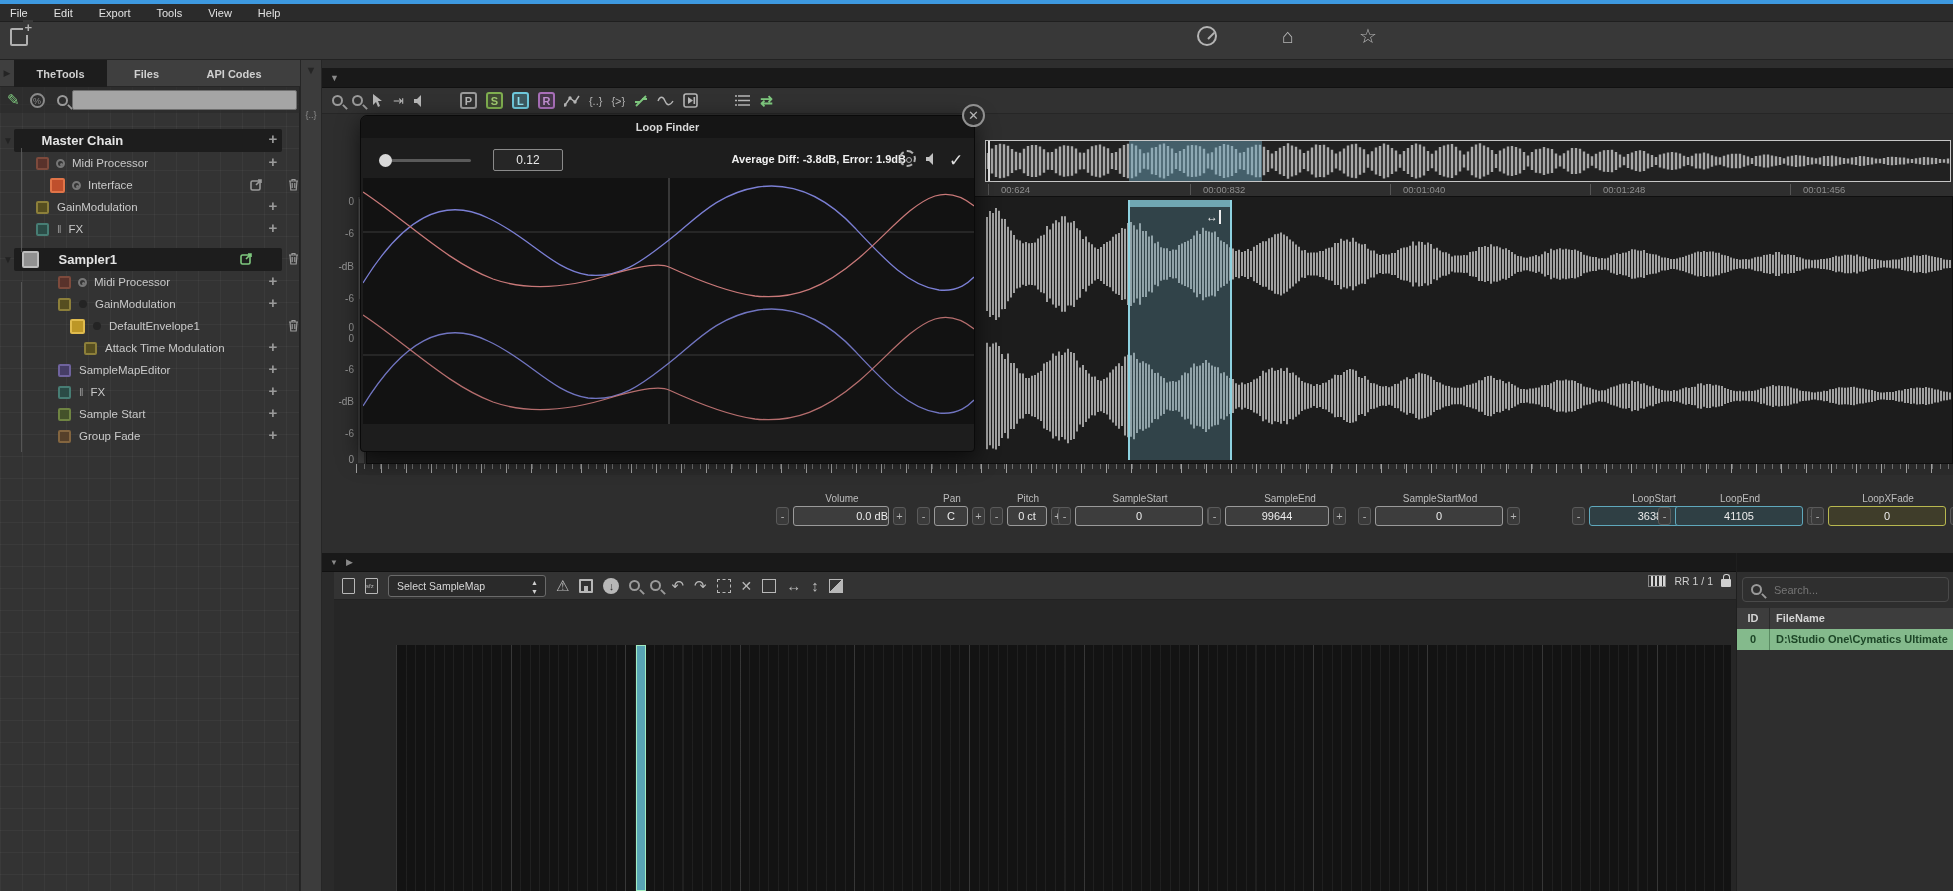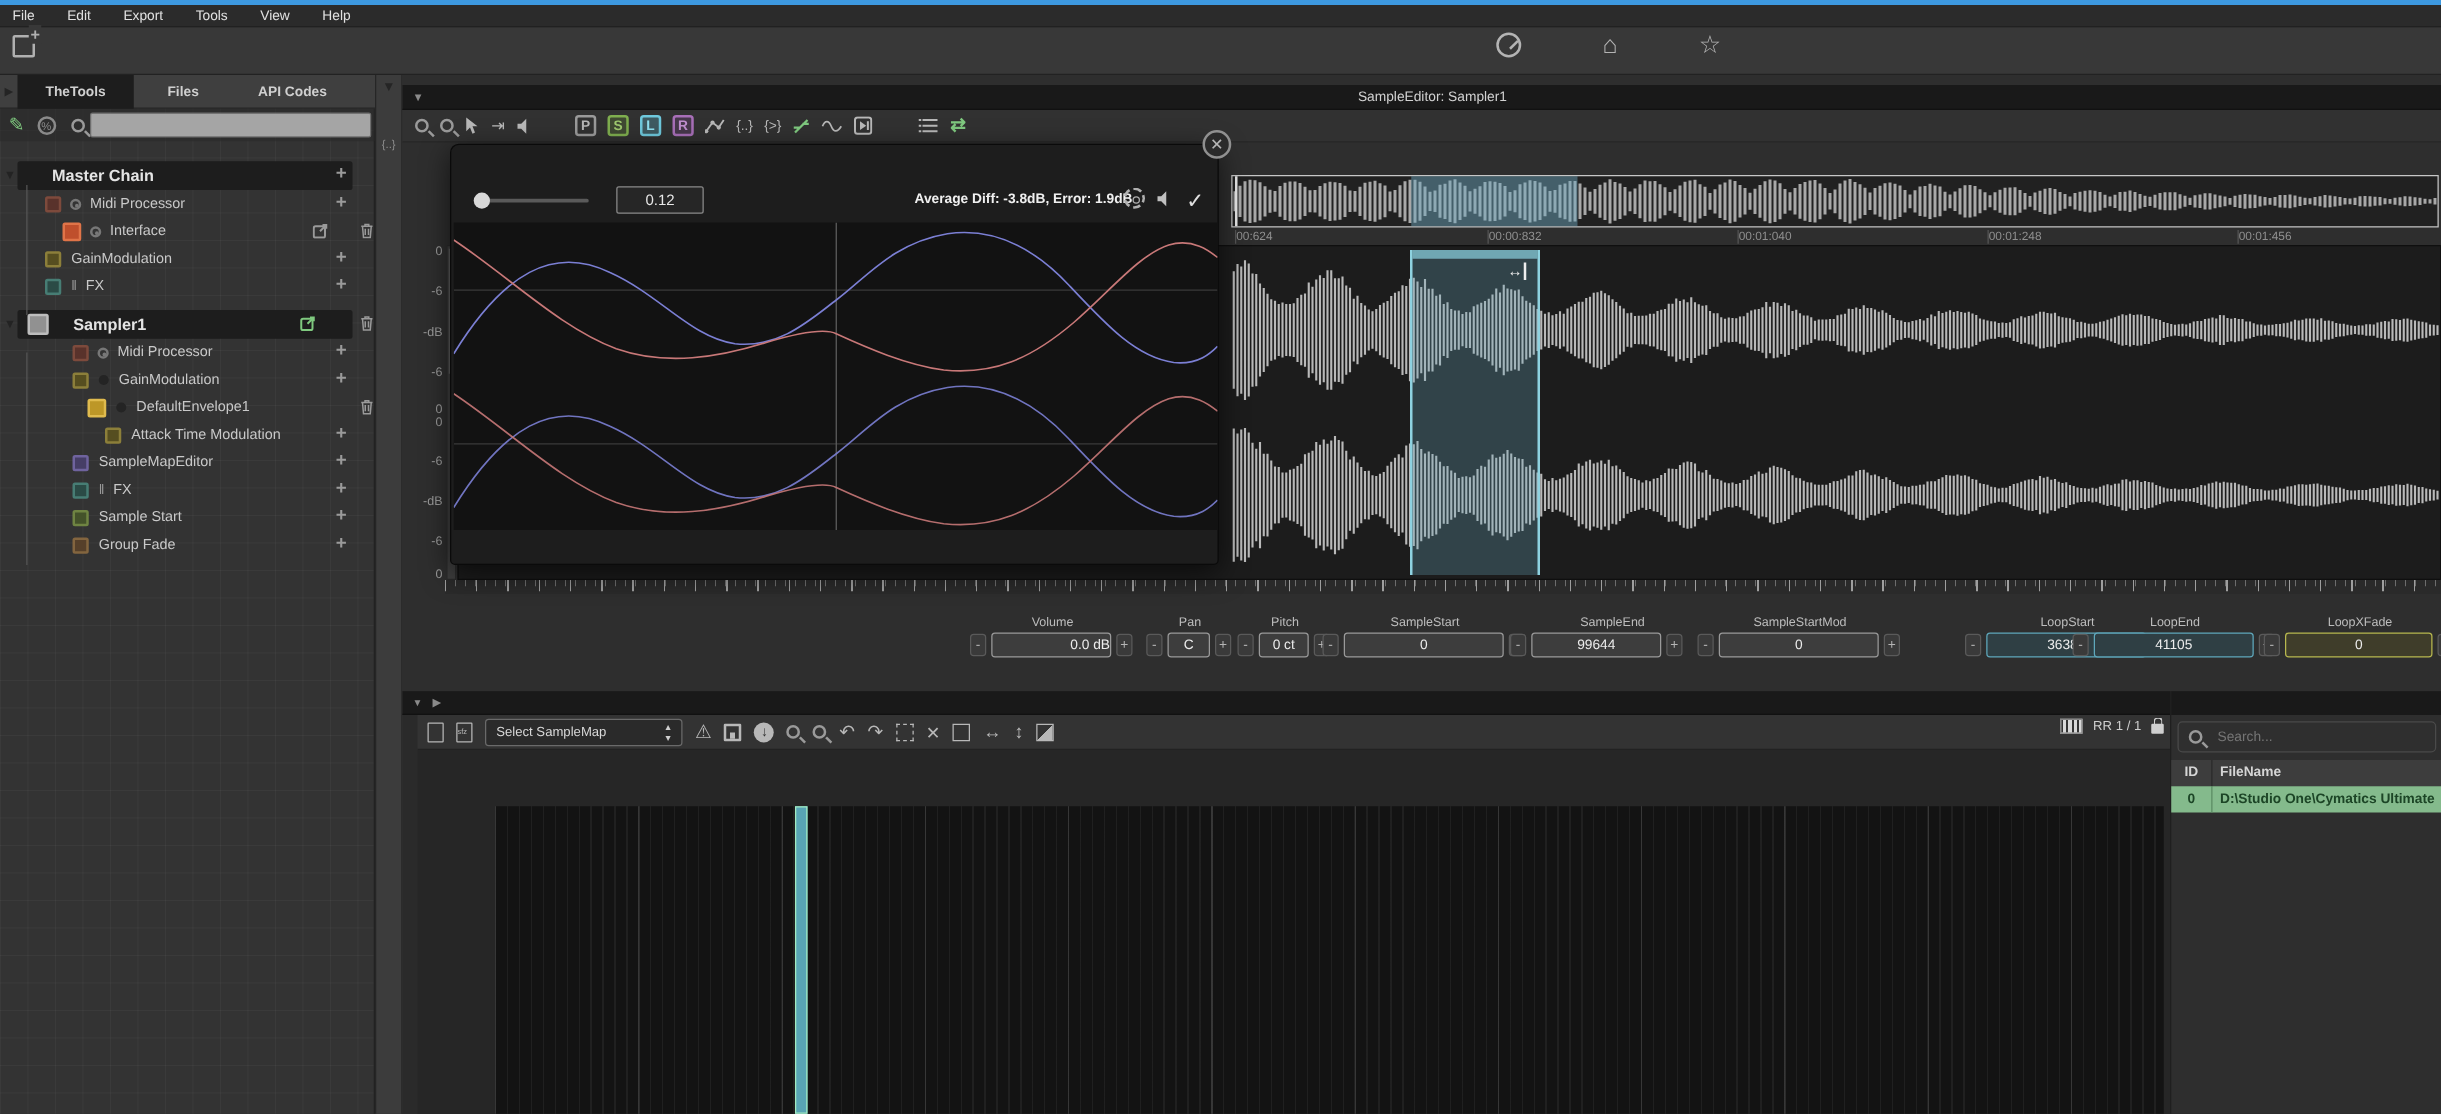--- a/index.html
+++ b/index.html
@@ -69,21 +69,21 @@
   #dbscale { left:330px; top:196px; width:26px; height:268px; }
   #dbscale span { position:absolute; right:2px; font-size:10px; color:#9a9a9a; }
   #vslider { left:357px; top:196px; width:8px; height:268px; background:#3f3f3f; border:1px solid #2a2a2a;}
   #vslider::after{content:"";position:absolute;left:1px;top:2px;width:4px;height:100px;background:#5c5c5c;}
 
   #wavebg { left:366px; top:196px; width:1587px; height:268px; background:#1c1c1c; border:1px solid #0f0f0f;}
   #overview { left:985px; top:140px; width:966px; height:42px; background:#212121; border:1px solid #c7c7c7; }
   #ovhl { position:absolute; left:143px; top:0; width:133px; height:40px; background:rgba(110,170,195,.45); }
   #ovmark { position:absolute; left:2px; top:0; width:2px; height:40px; background:#e8e8e8; }
   #timeline { left:985px; top:184px; width:968px; height:15px; }
-  #timeline span { position:absolute; font-size:9.5px; color:#8f8f8f; border-left:1px solid #555; padding-left:0; }
+  #timeline span { position:absolute; font-size:9.5px; color:#8f8f8f; border-left:1px solid #555; padding-left:12px; }
   #waveform { left:985px; top:200px; width:968px; height:260px; }
   #sel { left:1128px; top:200px; width:104px; height:260px; background:rgba(105,170,190,.28); border-left:2px solid #8ed2e0; border-right:2px solid #8ed2e0;}
   #sel::before { content:""; position:absolute; left:0; top:0; right:0; height:7px; background:rgba(140,210,225,.7);}
   #selcur { left:1206px; top:210px; color:#eee; font-size:12px; border-right:2px solid #eee; padding-right:1px;}
   #tickruler { left:356px; top:464px; width:1597px; height:11px; background:#2a2a2a;
     background-image:repeating-linear-gradient(90deg,#9f9f9f 0 1px,transparent 1px 25px),repeating-linear-gradient(90deg,#6d6d6d 0 1px,transparent 1px 8px);
     background-size:100% 9px,100% 5px; background-repeat:no-repeat;}
 
   
   .pgroup { position:absolute; top:493px; }
@@ -295,21 +295,20 @@
   </div>
 
 <div class="vstrip abs" style="left:300px; top:60px; height:831px;">
   <span class="vtri">▼</span>
   <span class="vbrace">{..}</span>
 </div>
 
 <div id="se" class="abs">
   <div class="ptitle" style="left:0; top:8px; width:1631px; height:20px;">
     <span class="ptri">▼</span>
-    <span class="t">SampleEditor: Sampler1</span>
   </div>
   <div id="setoolbar">
     <span style="position:relative;" class="mag"></span>
     <span style="position:relative;" class="mag"></span>
     <svg width="12" height="15" viewBox="0 0 12 15">
         <path d="M1,1 L1,12 L4,9 L6,14 L8,13 L6,8 L10,8 Z" fill="#b8b8b8"></path>
       </svg>
     <span class="tbi">⇥</span>
     <svg width="15" height="14" viewBox="0 0 15 14">
         <path d="M1,5 H4 L8,1 V13 L4,9 H1 Z" fill="#b8b8b8"></path>
@@ -378,20 +377,21 @@
   <svg id="wfsvg" width="968" height="260">
       <path d="M2,17.0L2,111.0M2,142.7L2,249.3M5,11.1L5,116.9M5,146.7L5,245.3M8,13.1L8,114.9M8,143.6L8,248.4M11,8.1L11,119.9M11,142.4L11,249.6M14,10.8L14,117.2M14,146.0L14,246.0M17,18.7L17,109.3M17,154.1L17,237.9M20,19.1L20,108.9M20,159.0L20,233.0M23,26.8L23,101.2M23,153.5L23,238.5M26,30.4L26,97.6M26,163.0L26,229.0M29,35.0L29,93.0M29,162.9L29,229.1M32,39.4L32,88.6M32,168.3L32,223.7M35,40.5L35,87.5M35,173.2L35,218.8M38,43.2L38,84.8M38,173.5L38,218.5M41,42.0L41,86.0M41,177.9L41,214.1M44,43.2L44,84.8M44,178.0L44,214.0M47,43.1L47,84.9M47,175.7L47,216.3M50,42.5L50,85.5M50,174.9L50,217.1M53,38.4L53,89.6M53,172.8L53,219.2M56,35.8L56,92.2M56,171.0L56,221.0M59,34.7L59,93.3M59,163.4L59,228.6M62,25.9L62,102.1M62,162.1L62,229.9M65,29.4L65,98.6M65,160.5L65,231.5M68,23.6L68,104.4M68,153.5L68,238.5M71,20.2L71,107.8M71,155.7L71,236.3M74,22.3L74,105.7M74,151.6L74,240.4M77,16.2L77,111.8M77,154.9L77,237.1M80,16.2L80,111.8M80,152.4L80,239.6M83,22.6L83,105.4M83,148.7L83,243.3M86,22.5L86,105.5M86,151.9L86,240.1M89,21.1L89,106.9M89,153.1L89,238.9M92,28.3L92,99.7M92,160.6L92,231.4M95,30.2L95,97.8M95,167.5L95,224.5M98,38.9L98,89.1M98,165.1L98,226.9M101,36.6L101,91.4M101,169.9L101,222.1M104,42.3L104,85.7M104,173.5L104,218.5M107,44.3L107,83.7M107,176.7L107,215.3M110,47.6L110,80.4M110,176.5L110,215.5M113,49.0L113,79.0M113,180.1L113,211.9M116,47.1L116,80.9M116,180.7L116,211.3M119,43.9L119,84.1M119,178.9L119,213.1M122,42.1L122,85.9M122,177.5L122,214.5M125,40.8L125,87.2M125,172.6L125,219.4M128,36.7L128,91.3M128,169.4L128,222.6M131,34.2L131,93.8M131,166.2L131,225.8M134,32.9L134,95.1M134,163.3L134,228.7M137,28.1L137,99.9M137,166.0L137,226.0M140,28.8L140,99.2M140,156.4L140,235.6M143,23.0L143,105.0M143,154.7L143,237.3M146,22.1L146,105.9M146,155.3L146,236.7M149,25.2L149,102.8M149,152.7L149,239.3M152,29.5L152,98.5M152,159.1L152,232.9M155,23.2L155,104.8M155,162.7L155,229.3M158,30.9L158,97.1M158,161.2L158,230.8M161,30.9L161,97.1M161,163.2L161,228.8M164,36.5L164,91.5M164,164.5L164,227.5M167,35.6L167,92.4M167,169.3L167,222.7M170,43.2L170,84.8M170,173.0L170,219.0M173,41.7L173,86.3M173,172.8L173,219.2M176,47.2L176,80.8M176,176.3L176,215.7M179,48.3L179,79.7M179,178.1L179,213.9M182,48.3L182,79.7M182,182.4L182,209.6M185,51.1L185,76.9M185,181.4L185,210.6M188,49.6L188,78.4M188,180.9L188,211.1M191,49.7L191,78.3M191,181.8L191,210.2M194,45.0L194,83.0M194,180.3L194,211.7M197,43.6L197,84.4M197,175.2L197,216.8M200,42.1L200,85.9M200,172.5L200,219.5M203,40.8L203,87.2M203,173.3L203,218.7M206,39.0L206,89.0M206,167.5L206,224.5M209,35.6L209,92.4M209,163.6L209,228.4M212,30.7L212,97.3M212,166.2L212,225.8M215,33.9L215,94.1M215,165.4L215,226.6M218,27.8L218,100.2M218,162.9L218,229.1M221,30.8L221,97.2M221,159.9L221,232.1M224,31.4L224,96.6M224,162.7L224,229.3M227,32.4L227,95.6M227,165.6L227,226.4M230,31.5L230,96.5M230,166.8L230,225.2M233,37.0L233,91.0M233,167.2L233,224.8M236,40.5L236,87.5M236,173.3L236,218.7M239,42.1L239,85.9M239,172.2L239,219.8M242,44.2L242,83.8M242,175.7L242,216.3M245,47.2L245,80.8M245,177.9L245,214.1M248,48.5L248,79.5M248,178.9L248,213.1M251,50.9L251,77.1M251,183.3L251,208.7M254,49.7L254,78.3M254,184.8L254,207.2M257,52.1L257,75.9M257,182.4L257,209.6M260,51.1L260,76.9M260,184.2L260,207.8M263,49.0L263,79.0M263,182.9L263,209.1M266,50.9L266,77.1M266,182.0L266,210.0M269,46.8L269,81.2M269,179.6L269,212.4M272,45.1L272,82.9M272,178.4L272,213.6M275,43.1L275,84.9M275,175.9L275,216.1M278,41.3L278,86.7M278,170.8L278,221.2M281,41.3L281,86.7M281,172.6L281,219.4M284,38.3L284,89.7M284,169.2L284,222.8M287,37.3L287,90.7M287,167.7L287,224.3M290,34.2L290,93.8M290,170.8L290,221.2M293,33.8L293,94.2M293,169.9L293,222.1M296,32.6L296,95.4M296,168.3L296,223.7M299,34.5L299,93.5M299,170.9L299,221.1M302,36.2L302,91.8M302,167.8L302,224.2M305,39.4L305,88.6M305,173.0L305,219.0M308,41.5L308,86.5M308,172.4L308,219.6M311,44.5L311,83.5M311,175.3L311,216.7M314,46.7L314,81.3M314,177.5L314,214.5M317,50.6L317,77.4M317,181.0L317,211.0M320,50.1L320,77.9M320,182.4L320,209.6M323,52.8L323,75.2M323,183.2L323,208.8M326,52.6L326,75.4M326,184.2L326,207.8M329,52.6L329,75.4M329,185.9L329,206.1M332,52.4L332,75.6M332,184.1L332,207.9M335,51.0L335,77.0M335,184.9L335,207.1M338,50.9L338,77.1M338,183.0L338,209.0M341,48.7L341,79.3M341,182.4L341,209.6M344,47.8L344,80.2M344,179.9L344,212.1M347,47.2L347,80.8M347,178.4L347,213.6M350,43.0L350,85.0M350,174.7L350,217.3M353,42.9L353,85.1M353,174.9L353,217.1M356,38.7L356,89.3M356,175.1L356,216.9M359,40.7L359,87.3M359,171.9L359,220.1M362,39.5L362,88.5M362,169.9L362,222.1M365,41.7L365,86.3M365,169.1L365,222.9M368,37.7L368,90.3M368,169.5L368,222.5M371,41.7L371,86.3M371,170.8L371,221.2M374,43.4L374,84.6M374,176.9L374,215.1M377,44.5L377,83.5M377,178.0L377,214.0M380,44.1L380,83.9M380,175.9L380,216.1M383,48.8L383,79.2M383,179.8L383,212.2M386,50.6L386,77.4M386,182.9L386,209.1M389,50.6L389,77.4M389,183.2L389,208.8M392,53.8L392,74.2M392,184.4L392,207.6M395,54.9L395,73.1M395,185.9L395,206.1M398,54.0L398,74.0M398,186.5L398,205.5M401,54.4L401,73.6M401,186.0L401,206.0M404,54.6L404,73.4M404,187.2L404,204.8M407,53.1L407,74.9M407,186.3L407,205.7M410,53.0L410,75.0M410,183.9L410,208.1M413,50.1L413,77.9M413,183.7L413,208.3M416,48.3L416,79.7M416,180.8L416,211.2M419,47.5L419,80.5M419,179.6L419,212.4M422,47.2L422,80.8M422,177.2L422,214.8M425,45.8L425,82.2M425,178.9L425,213.1M428,41.5L428,86.5M428,178.2L428,213.8M431,45.4L431,82.6M431,174.0L431,218.0M434,41.5L434,86.5M434,172.6L434,219.4M437,42.1L437,85.9M437,173.6L437,218.4M440,44.8L440,83.2M440,174.1L440,217.9M443,42.6L443,85.4M443,175.3L443,216.7M446,44.1L446,83.9M446,176.7L446,215.3M449,48.8L449,79.2M449,180.1L449,211.9M452,47.8L452,80.2M452,182.1L452,209.9M455,50.5L455,77.5M455,182.5L455,209.5M458,52.3L458,75.7M458,184.6L458,207.4M461,52.3L461,75.7M461,185.7L461,206.3M464,53.7L464,74.3M464,186.0L464,206.0M467,56.6L467,71.4M467,187.6L467,204.4M470,55.6L470,72.4M470,187.7L470,204.3M473,55.5L473,72.5M473,187.7L473,204.3M476,55.6L476,72.4M476,187.8L476,204.2M479,55.1L479,72.9M479,186.4L479,205.6M482,55.2L482,72.8M482,185.0L482,207.0M485,52.1L485,75.9M485,184.8L485,207.2M488,51.5L488,76.5M488,183.6L488,208.4M491,51.0L491,77.0M491,182.7L491,209.3M494,46.9L494,81.1M494,180.3L494,211.7M497,47.1L497,80.9M497,180.3L497,211.7M500,46.0L500,82.0M500,177.0L500,215.0M503,47.1L503,80.9M503,176.0L503,216.0M506,44.2L506,83.8M506,175.8L506,216.2M509,46.4L509,81.6M509,177.9L509,214.1M512,46.3L512,81.7M512,180.1L512,211.9M515,47.5L515,80.5M515,179.6L515,212.4M518,49.3L518,78.7M518,181.0L518,211.0M521,48.2L521,79.8M521,183.2L521,208.8M524,50.1L524,77.9M524,181.7L524,210.3M527,51.9L527,76.1M527,183.9L527,208.1M530,54.3L530,73.7M530,185.6L530,206.4M533,56.0L533,72.0M533,187.4L533,204.6M536,56.3L536,71.7M536,189.0L536,203.0M539,57.6L539,70.4M539,189.1L539,202.9M542,57.8L542,70.2M542,189.6L542,202.4M545,56.7L545,71.3M545,188.5L545,203.5M548,56.2L548,71.8M548,188.6L548,203.4M551,55.1L551,72.9M551,187.8L551,204.2M554,56.3L554,71.7M554,187.6L554,204.4M557,54.3L557,73.7M557,185.2L557,206.8M560,51.6L560,76.4M560,185.0L560,207.0M563,52.9L563,75.1M563,185.0L563,207.0M566,48.8L566,79.2M566,183.2L566,208.8M569,50.3L569,77.7M569,181.7L569,210.3M572,49.3L572,78.7M572,180.0L572,212.0M575,48.2L575,79.8M575,180.4L575,211.6M578,49.5L578,78.5M578,180.5L578,211.5M581,48.7L581,79.3M581,179.5L581,212.5M584,49.5L584,78.5M584,180.6L584,211.4M587,50.1L587,77.9M587,180.2L587,211.8M590,49.4L590,78.6M590,181.1L590,210.9M593,50.8L593,77.2M593,183.1L593,208.9M596,52.0L596,76.0M596,183.7L596,208.3M599,54.7L599,73.3M599,186.5L599,205.5M602,55.5L602,72.5M602,187.2L602,204.8M605,56.4L605,71.6M605,187.8L605,204.2M608,57.0L608,71.0M608,189.3L608,202.7M611,57.1L611,70.9M611,189.8L611,202.2M614,58.4L614,69.6M614,190.7L614,201.3M617,57.9L617,70.1M617,190.2L617,201.8M620,58.4L620,69.6M620,190.2L620,201.8M623,57.8L623,70.2M623,188.7L623,203.3M626,55.3L626,72.7M626,187.2L626,204.8M629,54.5L629,73.5M629,186.6L629,205.4M632,52.9L632,75.1M632,185.4L632,206.6M635,53.9L635,74.1M635,184.3L635,207.7M638,52.7L638,75.3M638,183.6L638,208.4M641,52.4L641,75.6M641,183.2L641,208.8M644,50.9L644,77.1M644,184.1L644,207.9M647,49.3L647,78.7M647,180.7L647,211.3M650,49.4L650,78.6M650,182.1L650,209.9M653,50.4L653,77.6M653,181.3L653,210.7M656,50.8L656,77.2M656,183.8L656,208.2M659,50.1L659,77.9M659,183.2L659,208.8M662,52.9L662,75.1M662,185.3L662,206.7M665,53.8L665,74.2M665,186.4L665,205.6M668,54.2L668,73.8M668,185.7L668,206.3M671,54.6L671,73.4M671,188.0L671,204.0M674,55.8L674,72.2M674,188.7L674,203.3M677,57.6L677,70.4M677,190.0L677,202.0M680,57.4L680,70.6M680,190.4L680,201.6M683,58.1L683,69.9M683,190.5L683,201.5M686,58.9L686,69.1M686,191.0L686,201.0M689,58.9L689,69.1M689,190.1L689,201.9M692,58.6L692,69.4M692,190.7L692,201.3M695,57.4L695,70.6M695,189.4L695,202.6M698,57.0L698,71.0M698,188.3L698,203.7M701,55.8L701,72.2M701,187.3L701,204.7M704,54.8L704,73.2M704,188.1L704,203.9M707,53.7L707,74.3M707,187.0L707,205.0M710,52.5L710,75.5M710,186.7L710,205.3M713,51.4L713,76.6M713,183.8L713,208.2M716,52.1L716,75.9M716,183.3L716,208.7M719,50.9L719,77.1M719,185.2L719,206.8M722,52.0L722,76.0M722,184.1L722,207.9M725,51.5L725,76.5M725,184.1L725,207.9M728,51.6L728,76.4M728,185.6L728,206.4M731,52.8L731,75.2M731,184.7L731,207.3M734,52.8L734,75.2M734,185.6L734,206.4M737,54.7L737,73.3M737,186.0L737,206.0M740,55.2L740,72.8M740,187.9L740,204.1M743,56.0L743,72.0M743,188.9L743,203.1M746,57.6L746,70.4M746,190.0L746,202.0M749,58.4L749,69.6M749,190.8L749,201.2M752,59.1L752,68.9M752,191.2L752,200.8M755,59.7L755,68.3M755,190.7L755,201.3M758,59.3L758,68.7M758,191.6L758,200.4M761,58.9L761,69.1M761,191.2L761,200.8M764,59.5L764,68.5M764,190.7L764,201.3M767,58.5L767,69.5M767,191.1L767,200.9M770,57.2L770,70.8M770,190.4L770,201.6M773,56.8L773,71.2M773,189.7L773,202.3M776,56.7L776,71.3M776,188.0L776,204.0M779,55.1L779,72.9M779,188.4L779,203.6M782,54.7L782,73.3M782,186.8L782,205.2M785,54.0L785,74.0M785,186.2L785,205.8M788,54.7L788,73.3M788,185.1L788,206.9M791,52.0L791,76.0M791,186.2L791,205.8M794,52.1L794,75.9M794,185.4L794,206.6M797,54.4L797,73.6M797,185.9L797,206.1M800,55.0L800,73.0M800,186.2L800,205.8M803,54.3L803,73.7M803,186.2L803,205.8M806,55.1L806,72.9M806,187.4L806,204.6M809,55.1L809,72.9M809,188.4L809,203.6M812,57.1L812,70.9M812,188.6L812,203.4M815,57.2L815,70.8M815,190.4L815,201.6M818,58.5L818,69.5M818,191.1L818,200.9M821,59.5L821,68.5M821,191.2L821,200.8M824,59.5L824,68.5M824,191.4L824,200.6M827,60.3L827,67.7M827,192.3L827,199.7M830,59.7L830,68.3M830,192.4L830,199.6M833,59.8L833,68.2M833,191.7L833,200.3M836,59.1L836,68.9M836,191.7L836,200.3M839,59.1L839,68.9M839,190.7L839,201.3M842,58.6L842,69.4M842,190.9L842,201.1M845,58.1L845,69.9M845,189.2L845,202.8M848,57.1L848,70.9M848,189.0L848,203.0M851,55.8L851,72.2M851,188.2L851,203.8M854,56.4L854,71.6M854,187.3L854,204.7M857,55.8L857,72.2M857,187.4L857,204.6M860,54.8L860,73.2M860,187.7L860,204.3M863,54.7L863,73.3M863,187.4L863,204.6M866,54.7L866,73.3M866,186.9L866,205.1M869,55.8L869,72.2M869,186.8L869,205.2M872,54.6L872,73.4M872,187.8L872,204.2M875,56.5L875,71.5M875,188.4L875,203.6M878,56.3L878,71.7M878,188.6L878,203.4M881,57.0L881,71.0M881,189.3L881,202.7M884,58.4L884,69.6M884,189.7L884,202.3M887,58.9L887,69.1M887,189.9L887,202.1M890,59.0L890,69.0M890,190.9L890,201.1M893,59.8L893,68.2M893,191.9L893,200.1M896,60.3L896,67.7M896,192.4L896,199.6M899,60.8L899,67.2M899,192.4L899,199.6M902,60.2L902,67.8M902,192.0L902,200.0M905,60.3L905,67.7M905,192.0L905,200.0M908,59.4L908,68.6M908,192.0L908,200.0M911,59.4L911,68.6M911,191.0L911,201.0M914,59.5L914,68.5M914,190.3L914,201.7M917,57.9L917,70.1M917,190.4L917,201.6M920,57.4L920,70.6M920,189.1L920,202.9M923,56.7L923,71.3M923,189.0L923,203.0M926,57.1L926,70.9M926,188.1L926,203.9M929,55.2L929,72.8M929,188.6L929,203.4M932,55.4L932,72.6M932,187.4L932,204.6M935,55.9L935,72.1M935,187.7L935,204.3M938,54.9L938,73.1M938,188.0L938,204.0M941,54.7L941,73.3M941,187.0L941,205.0M944,55.7L944,72.3M944,187.8L944,204.2M947,56.3L947,71.7M947,188.3L947,203.7M950,57.0L950,71.0M950,189.6L950,202.4M953,57.4L953,70.6M953,189.5L953,202.5M956,57.9L956,70.1M956,190.8L956,201.2M959,59.5L959,68.5M959,191.4L959,200.6M962,59.7L962,68.3M962,191.7L962,200.3M965,60.1L965,67.9M965,192.5L965,199.5" stroke="#b9b9b9" stroke-width="1.7" fill="none"></path>
     </svg>
 </div>
 <div id="sel" class="abs"></div>
 <div id="selcur" class="abs">↔</div>
 <div id="tickruler" class="abs"></div>
 <div id="params"></div>
 
 <div id="lf" class="abs">
+  <div id="lftitle">Loop Finder</div>
   <div class="lfslider" style="left:18px; top:43px; width:92px;">
     <div class="lfthumb" style="left:0px;"></div>
   </div>
   <div id="lfval">0.12</div>
   <div id="lfstatus">Average Diff: -3.8dB, Error: 1.9dB</div>
   <span class="lficon target" style="left:538px;"></span>
   <svg class="lficon" style="left:564px; top:36px;" width="15" height="14" viewBox="0 0 15 14">
       <path d="M1,5 H4 L8,1 V13 L4,9 H1 Z" fill="#c0c0c0"></path>
     </svg>
   <span class="lficon" style="left:588px; font-size:17px; color:#e0e0e0;">✓</span>

